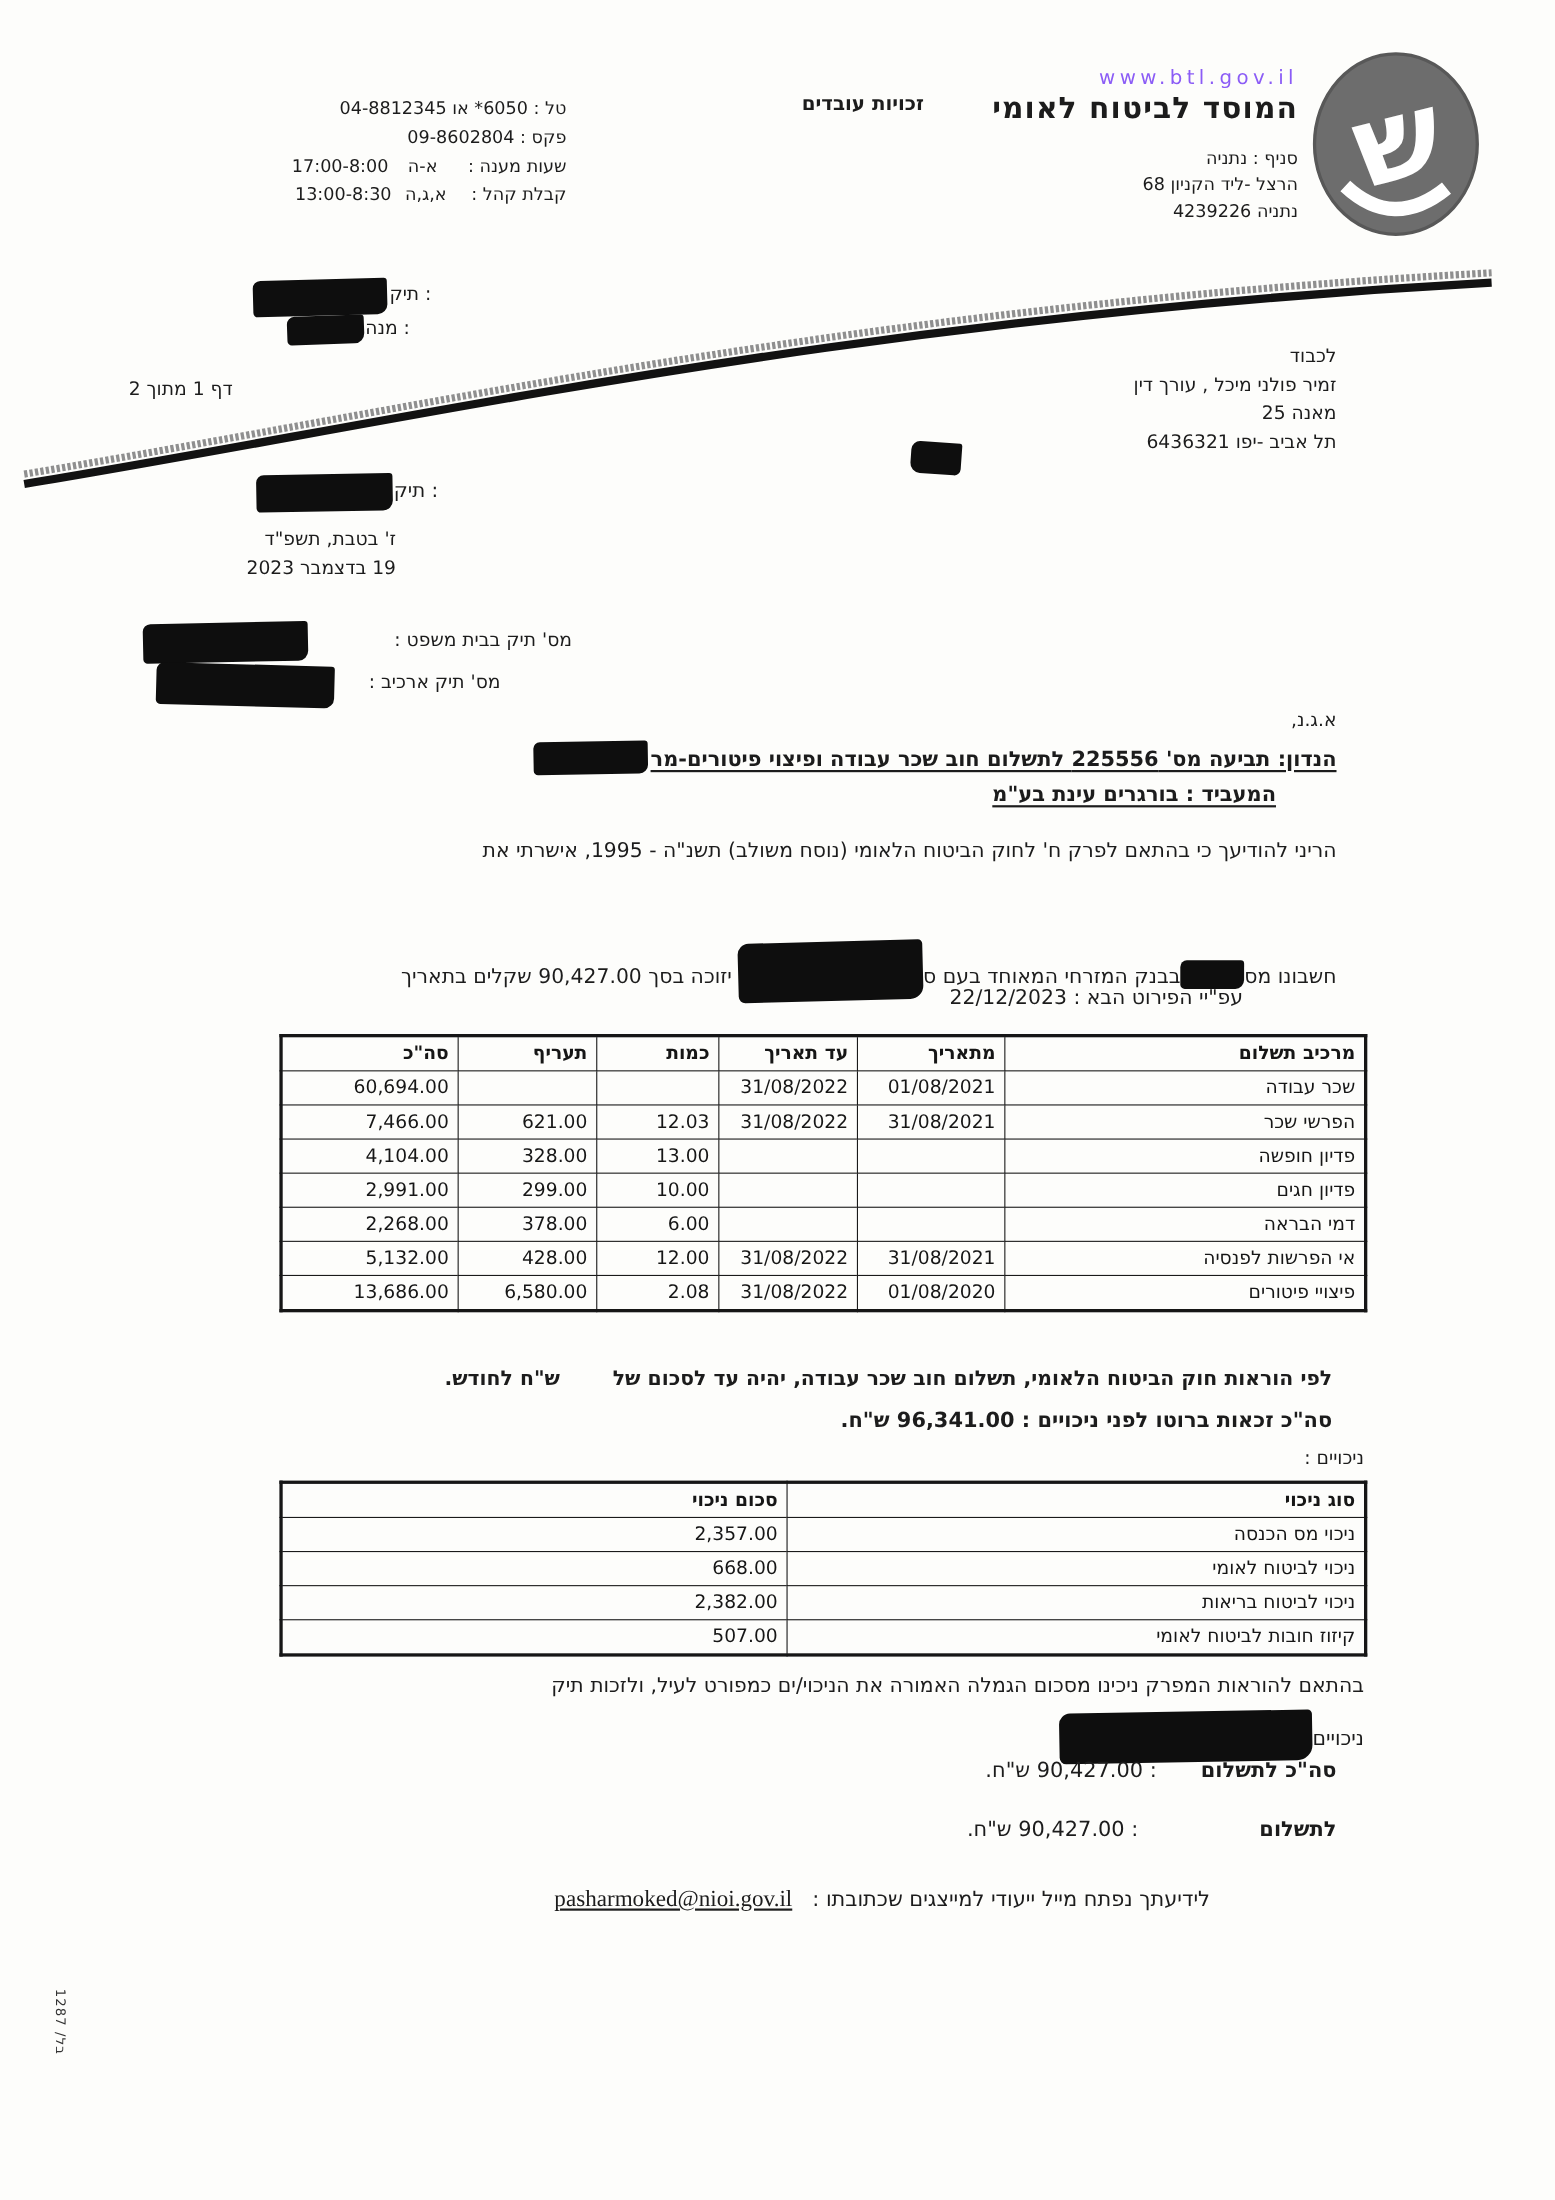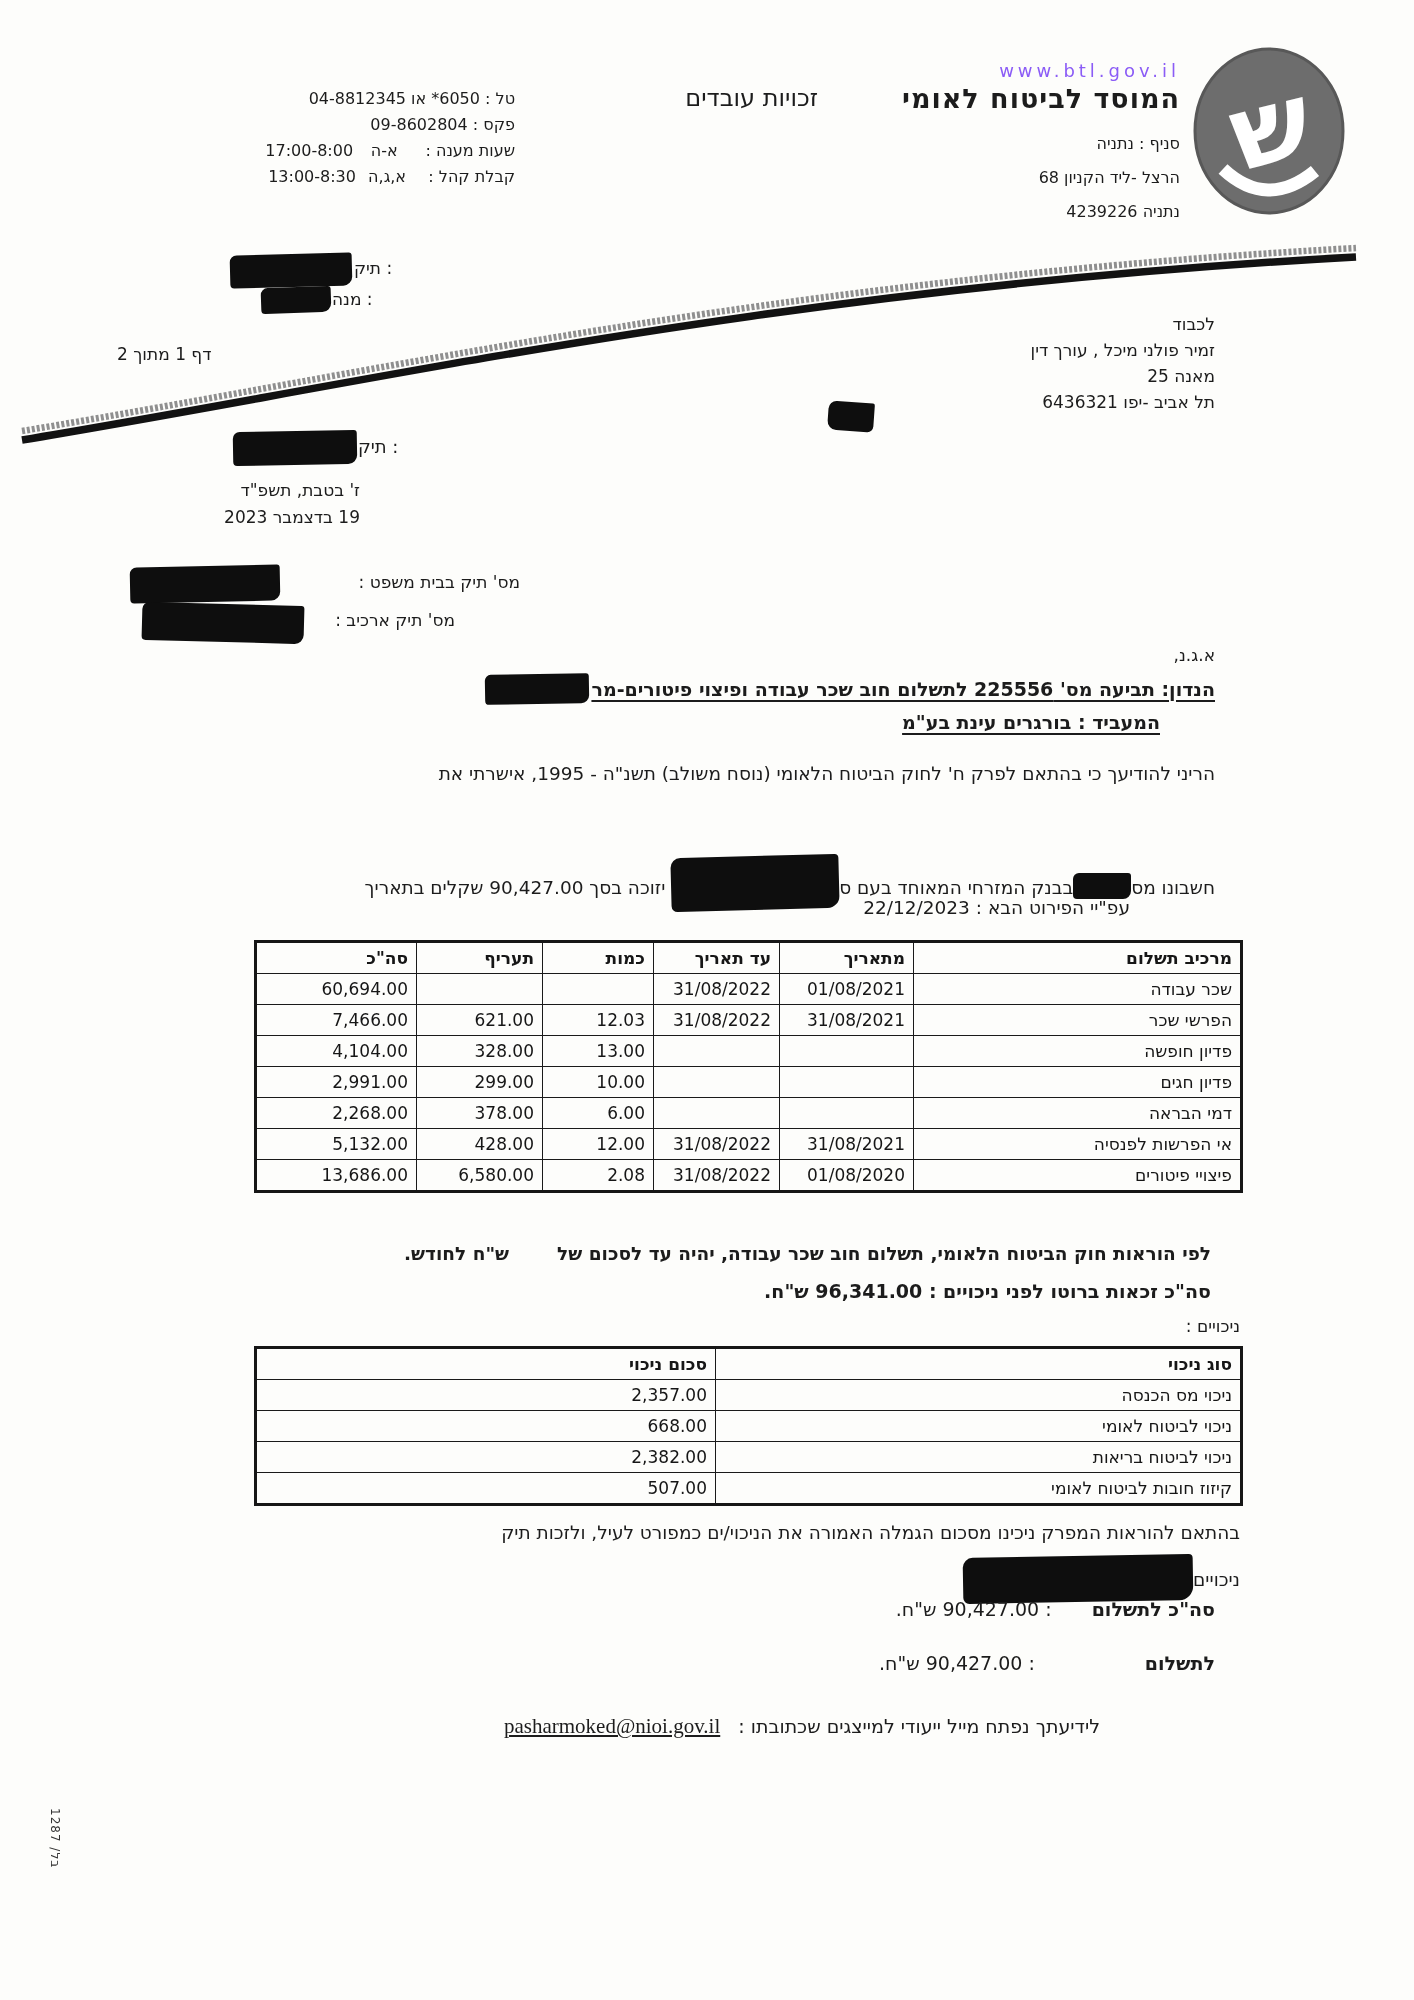--- a/index.html
+++ b/index.html
@@ -16,22 +16,22 @@
   .rtl{direction:rtl;unicode-bidi:plaintext;text-align:right;}
   .ltr{direction:ltr;}
   .b{font-weight:bold;}
   .u{text-decoration:underline;text-decoration-thickness:1.5px;text-underline-offset:4px;text-align:right;}
 
   
   .hdr-right{right:234px;top:60px;text-align:right;}
   .website{font-size:18px;letter-spacing:4px;color:#8b5cf6;direction:ltr;}
   .orgname{font-size:27px;font-weight:bold;margin-top:2px;letter-spacing:1px;}
   .branchline{font-size:16px;margin-top:20px;}
-  .addrline{font-size:16px;margin-top:15px;}
-  .dept{right:596px;top:84px;font-size:24px;font-weight:normal;}
+  .addrline{font-size:16px;margin-top:5px;}
+  .dept{right:574px;top:84px;font-size:18px;font-weight:bold;}
   .contacts{right:899px;top:86px;font-size:16px;line-height:26px;text-align:right;white-space:nowrap;}
   .contacts .days{display:inline-block;min-width:52px;text-align:center;}
 
   
   .blob{position:absolute;background:#0e0e0e;border-radius:7px 3px 9px 4px;}
   .iblob{display:inline-block;background:#0e0e0e;border-radius:6px 3px 8px 4px;vertical-align:-5px;}
 
   .lbl{font-size:17px;white-space:nowrap;}
 
   .recipient{right:199px;top:311px;font-size:17px;line-height:26px;text-align:right;}

